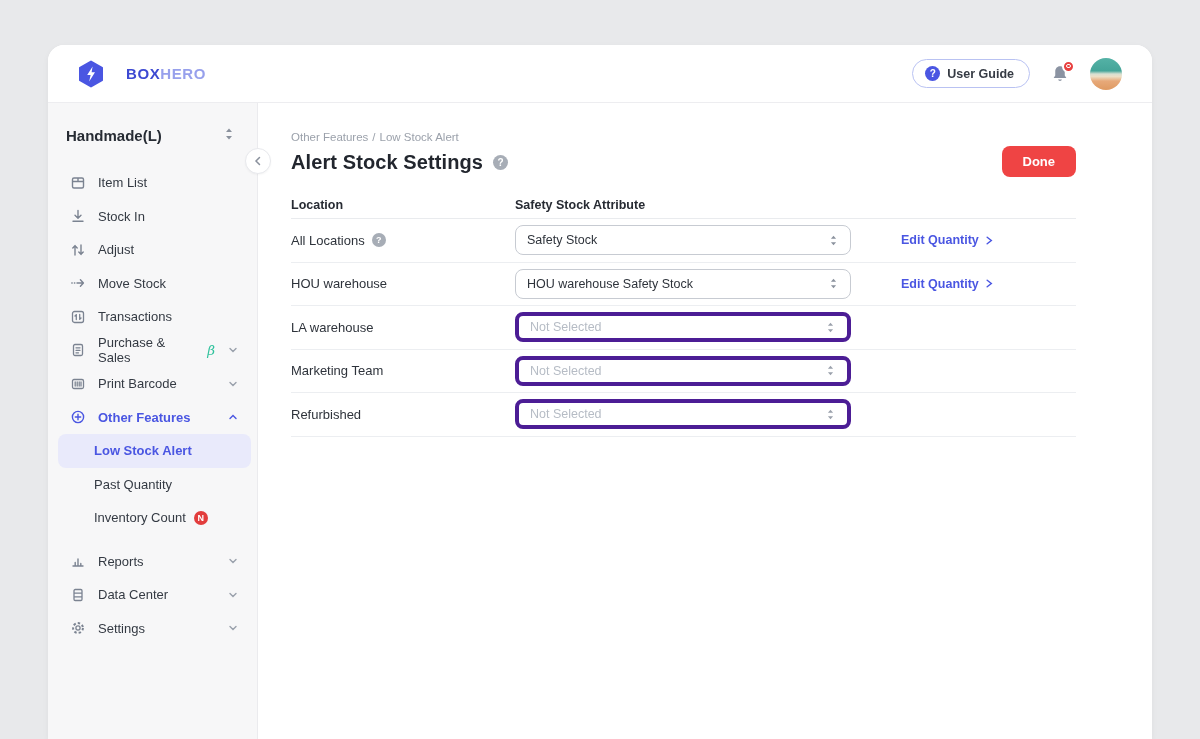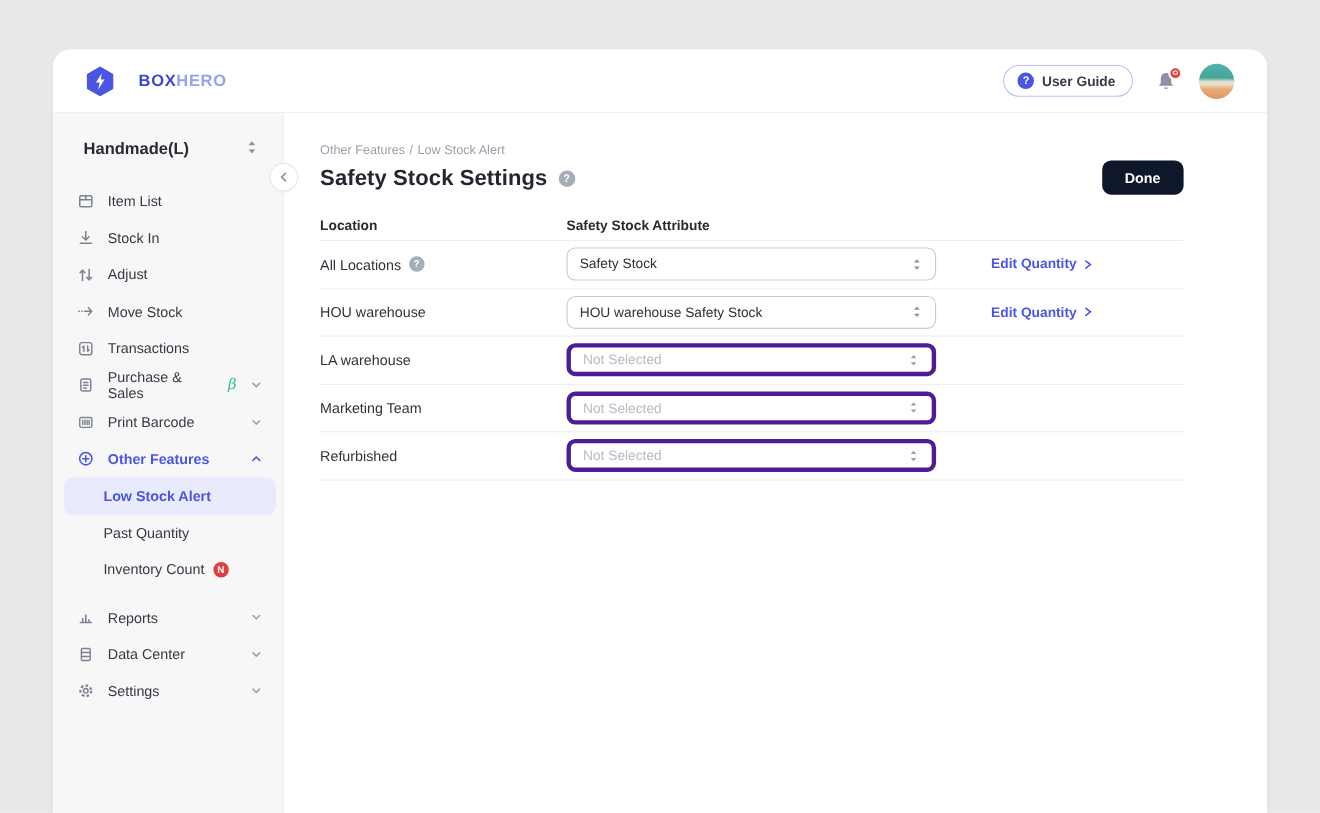--- a/index.html
+++ b/index.html
@@ -49,21 +49,21 @@
     background:linear-gradient(180deg,#54b2a6 0%,#45a599 40%,#d8e0d2 50%,#ecdfc6 58%,#e7a979 72%,#df9a62 100%);
   }
   
   .body-row { flex:1; display:flex; min-height:0; position:relative; }
   .sidebar {
     flex:0 0 210px; width:210px; background:#f7f7f8; border-right:1px solid #ebebee;
     overflow:hidden;
   }
   .workspace {
     display:flex; align-items:flex-start; justify-content:space-between;
-    padding:24px 22px 20px 28px; cursor:pointer;
+    padding:24px 22px 20px 18px; cursor:pointer;
   }
   .workspace-name { font-size:15px; font-weight:bold; color:#272c34; }
   .nav { padding:2px 0; }
   .nav-item {
     display:flex; align-items:center; height:33.5px; gap:12px;
     margin:0 6px 0 10px; padding:0 12px; border-radius:8px;
     font-size:13px; color:#343a43; cursor:pointer;
   }
   .nav-item .ni-icon { width:16px; height:16px; flex:0 0 16px; color:#7b8391; }
   .nav-item .chev { margin-left:auto; color:#9aa1ac; }
@@ -94,21 +94,21 @@
   .breadcrumb .sep { margin:0 4px; }
   .title-row { display:flex; align-items:center; gap:10px; margin-top:8px; }
   .page-title { font-size:20px; font-weight:bold; color:#22262e; letter-spacing:.1px; }
   .help-circle {
     width:15px; height:15px; border-radius:50%; background:#a7adb6; color:#fff;
     font-size:10px; font-weight:bold; display:flex; align-items:center; justify-content:center;
     cursor:pointer;
   }
   .done-btn {
     position:absolute; top:43px; right:76px; height:31px; padding:0 21px;
-    background:#0f172a; color:#fff; border:none; border-radius:8px;
+    background:#ef4444; color:#fff; border:none; border-radius:8px;
     font-size:13px; font-weight:bold; cursor:pointer;
     font-family:"Liberation Sans", sans-serif;
   }
   .table { margin-top:17px; }
   .t-head { display:flex; align-items:center; height:28px; border-bottom:1px solid #e9ebee; }
   .t-head .c1 { width:224px; font-size:12.5px; font-weight:bold; color:#272b33; }
   .t-head .c2 { font-size:12.5px; font-weight:bold; color:#272b33; }
   .t-row { display:flex; align-items:center; height:43.5px; border-bottom:1px solid #eceef1; }
   .t-row .c1 { width:224px; display:flex; align-items:center; gap:7px; font-size:13px; color:#2e333b; }
   .t-row .help-circle { width:14px; height:14px; font-size:9px; }
@@ -330,21 +330,21 @@
         <svg width="12" height="12" viewBox="0 0 12 12" fill="none" stroke="currentColor" stroke-width="1.5" stroke-linecap="round">
             <path d="M7.5 2.5 L4 6 L7.5 9.5"></path>
           </svg>
       </div>
 
       <div class="breadcrumb">
         <span>Other Features</span><span class="sep">/</span><span>Low Stock Alert</span>
       </div>
 
       <div class="title-row">
-        <h1 class="page-title">Safety Stock Settings</h1>
+        <h1 class="page-title">Alert Stock Settings</h1>
         <span class="help-circle">?</span>
       </div>
 
       <button class="done-btn">Done</button>
 
       <div class="table">
         <div class="t-head">
           <div class="c1">Location</div>
           <div class="c2">Safety Stock Attribute</div>
         </div>

